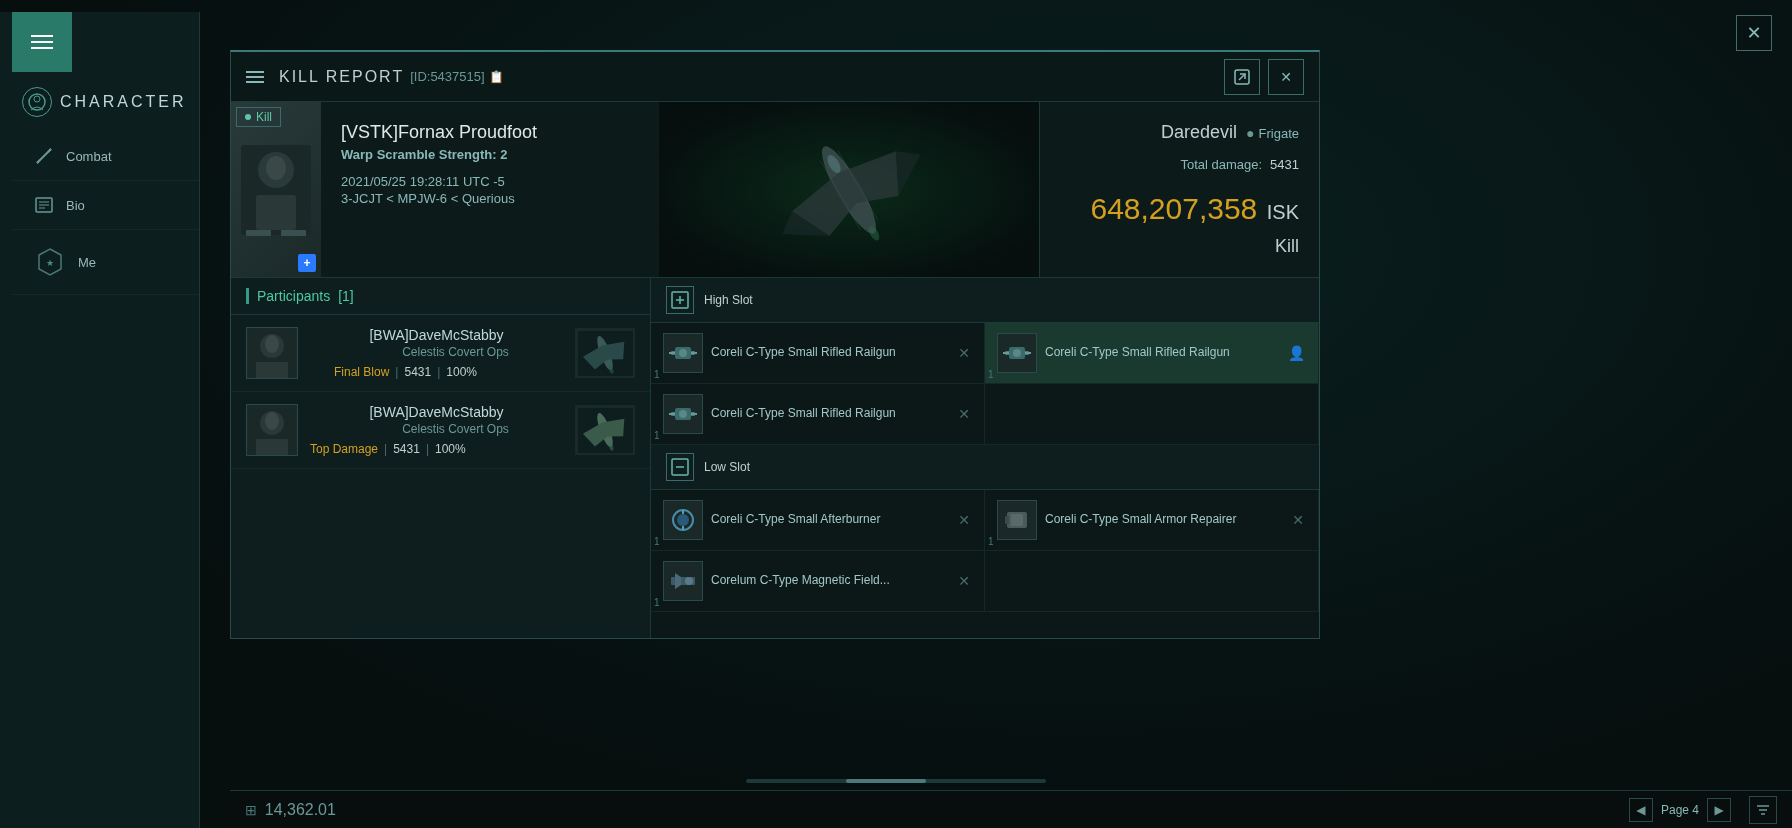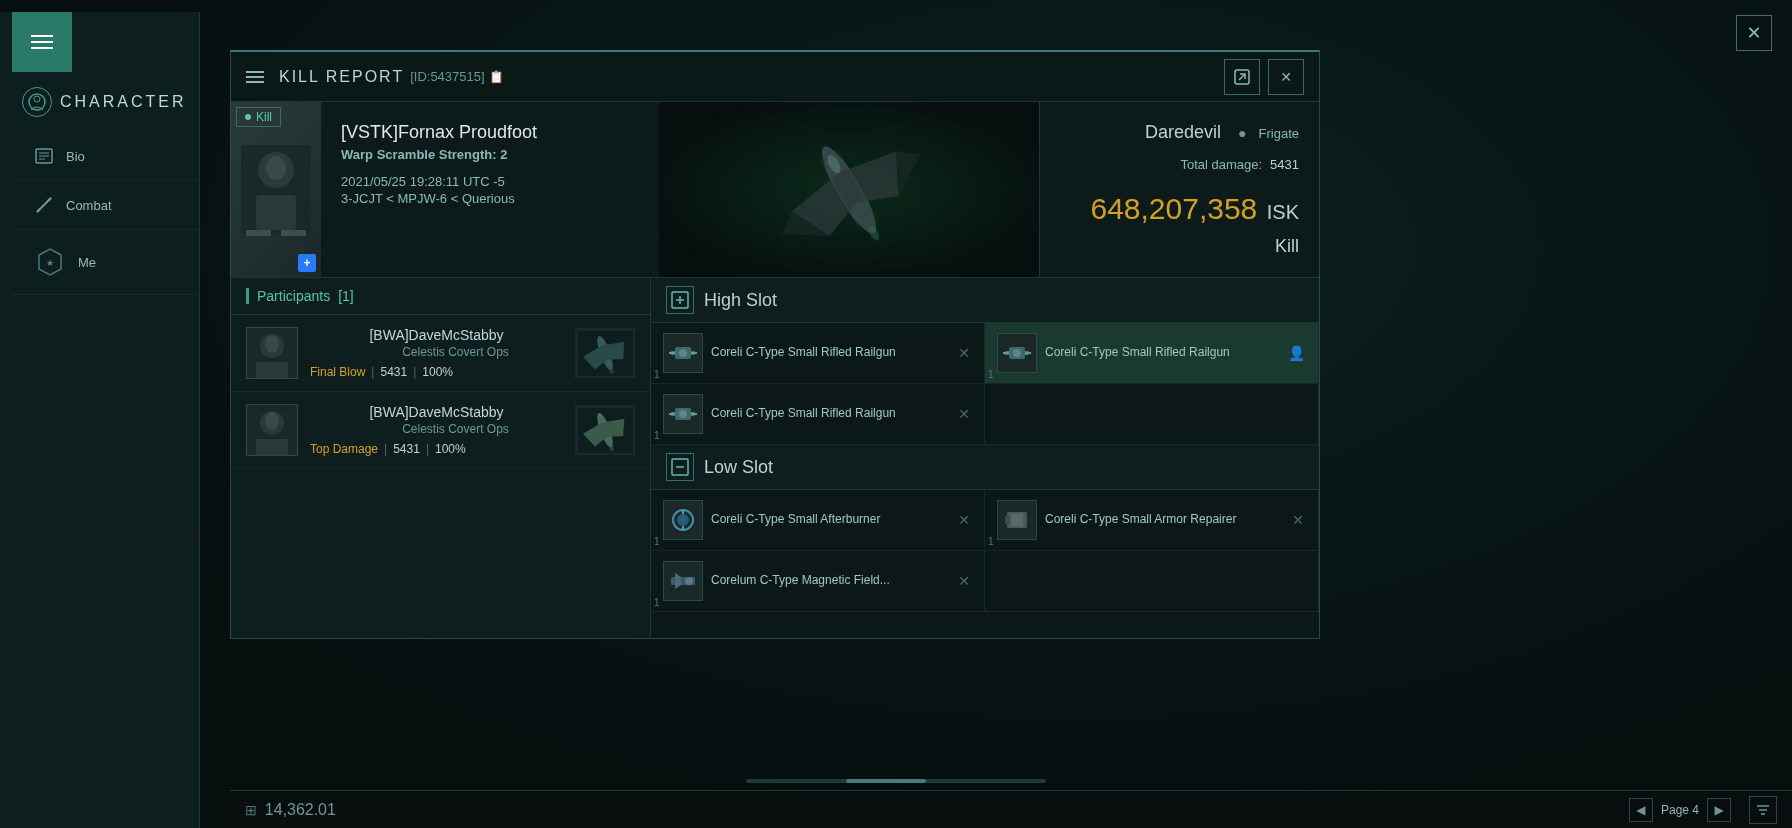--- a/index.html
+++ b/index.html
@@ -447,20 +447,21 @@
     .participant-stats {
       display: flex;
       align-items: center;
       gap: 6px;
       margin-top: 6px;
       font-size: 12px;
     }
 
     .stat-final-blow {
       color: #d4a020;
+      margin-left: 24px;
     }
 
     .stat-top-damage {
       color: #d4a020;
     }
 
     .stat-damage {
       color: #c0d0d0;
     }
 
@@ -500,21 +501,21 @@
       border: 1px solid #3a6a6a;
       display: flex;
       align-items: center;
       justify-content: center;
       color: #6ab8a8;
       font-size: 12px;
     }
 
     .slot-title {
       color: #c0d0d0;
-      font-size: 18px;
+      font-size: 12px;
     }
 
     .slots-grid {
       display: grid;
       grid-template-columns: 1fr 1fr;
     }
 
     .slot-item {
       display: flex;
       align-items: center;
@@ -664,38 +665,38 @@
         <circle cx="10" cy="7" r="3" fill="none" stroke="#4a9a8a" stroke-width="1"></circle>
         <path d="M4 18 Q10 12 16 18" fill="none" stroke="#4a9a8a" stroke-width="1"></path>
       </svg>
     </div>
     <span class="sidebar-title">CHARACTER</span>
   </div>
 
   <div class="sidebar-nav-item">
     <div class="nav-icon">
       <svg width="20" height="20" viewBox="0 0 20 20">
+        <line x1="3" y1="17" x2="17" y2="3" stroke="#6a9898" stroke-width="2"></line>
+        <line x1="14" y1="6" x2="17" y2="3" stroke="#6a9898" stroke-width="2"></line>
+        <line x1="3" y1="17" x2="6" y2="14" stroke="#6a9898" stroke-width="2"></line>
+      </svg>
+    </div>
+    <span class="nav-text">Combat</span>
+  </div>
+
+  <div class="sidebar-nav-item">
+    <div class="nav-icon">
+      <svg width="20" height="20" viewBox="0 0 20 20">
         <rect x="2" y="3" width="16" height="14" rx="1" fill="none" stroke="#6a9898" stroke-width="1.5"></rect>
         <line x1="5" y1="7" x2="15" y2="7" stroke="#6a9898" stroke-width="1"></line>
         <line x1="5" y1="10" x2="15" y2="10" stroke="#6a9898" stroke-width="1"></line>
         <line x1="5" y1="13" x2="11" y2="13" stroke="#6a9898" stroke-width="1"></line>
       </svg>
     </div>
     <span class="nav-text">Bio</span>
-  </div>
-
-  <div class="sidebar-nav-item">
-    <div class="nav-icon">
-      <svg width="20" height="20" viewBox="0 0 20 20">
-        <line x1="3" y1="17" x2="17" y2="3" stroke="#6a9898" stroke-width="2"></line>
-        <line x1="14" y1="6" x2="17" y2="3" stroke="#6a9898" stroke-width="2"></line>
-        <line x1="3" y1="17" x2="6" y2="14" stroke="#6a9898" stroke-width="2"></line>
-      </svg>
-    </div>
-    <span class="nav-text">Combat</span>
   </div>
 
   <div class="sidebar-section">
     <div class="hex-icon">
       <svg width="30" height="30" viewBox="0 0 30 30">
         <polygon points="15,2 26,8 26,22 15,28 4,22 4,8" fill="none" stroke="#4a7878" stroke-width="1.5"></polygon>
         <text x="15" y="19" text-anchor="middle" fill="#4a8888" font-size="9">★</text>
       </svg>
     </div>
     <span class="nav-text">Me</span>
@@ -775,21 +776,21 @@
 
           <ellipse cx="0" cy="50" rx="4" ry="8" fill="#2a6a4a" opacity="0.5"></ellipse>
 
           <line x1="-10" y1="-40" x2="-10" y2="40" stroke="#4a6a5a" stroke-width="0.5" opacity="0.5"></line>
           <line x1="10" y1="-40" x2="10" y2="40" stroke="#4a6a5a" stroke-width="0.5" opacity="0.5"></line>
         </g>
       </svg>
     </div>
 
     <div class="ship-info-right">
-      <div style="text-align: right; display: flex; align-items: baseline; gap: 12px; justify-content: flex-end;">
+      <div style="text-align: right; display: flex; align-items: baseline; gap: 4px; justify-content: flex-end;">
         <span class="ship-type">Daredevil</span>
         <span style="color:#6a9898; margin-left:5px; font-size:14px;">●</span>
         <span class="ship-class">Frigate</span>
       </div>
       <div style="display:flex; align-items:flex-start; gap:8px; margin-top:8px; justify-content:flex-end;">
         <span class="total-damage-label">Total damage:</span>
         <span class="total-damage-value">5431</span>
       </div>
       <div style="margin-top:8px; text-align:right;">
         <span class="isk-value">648,207,358</span>

